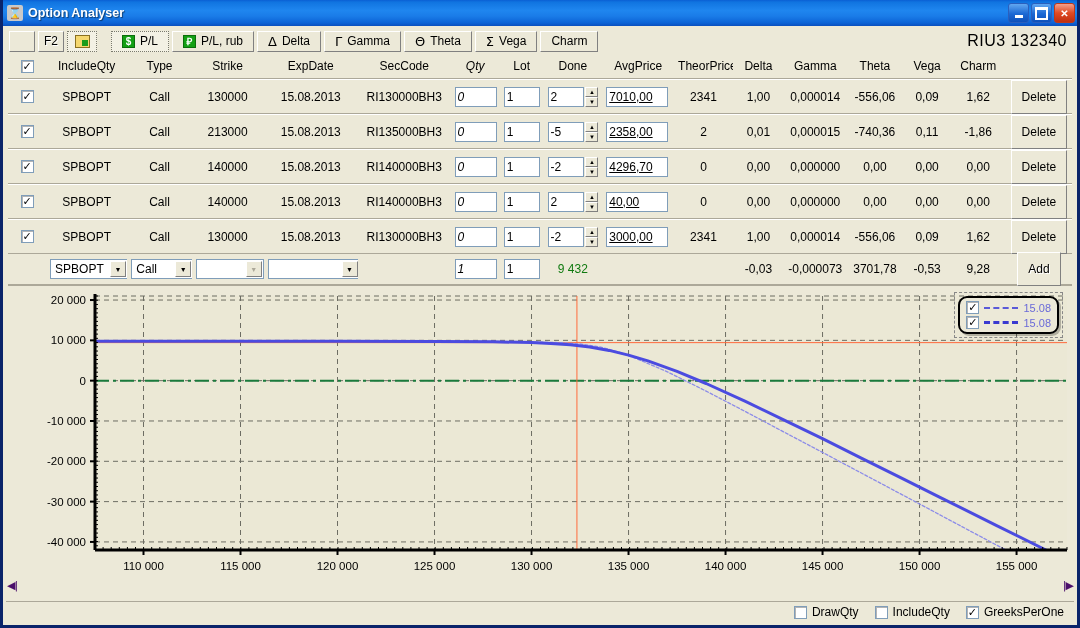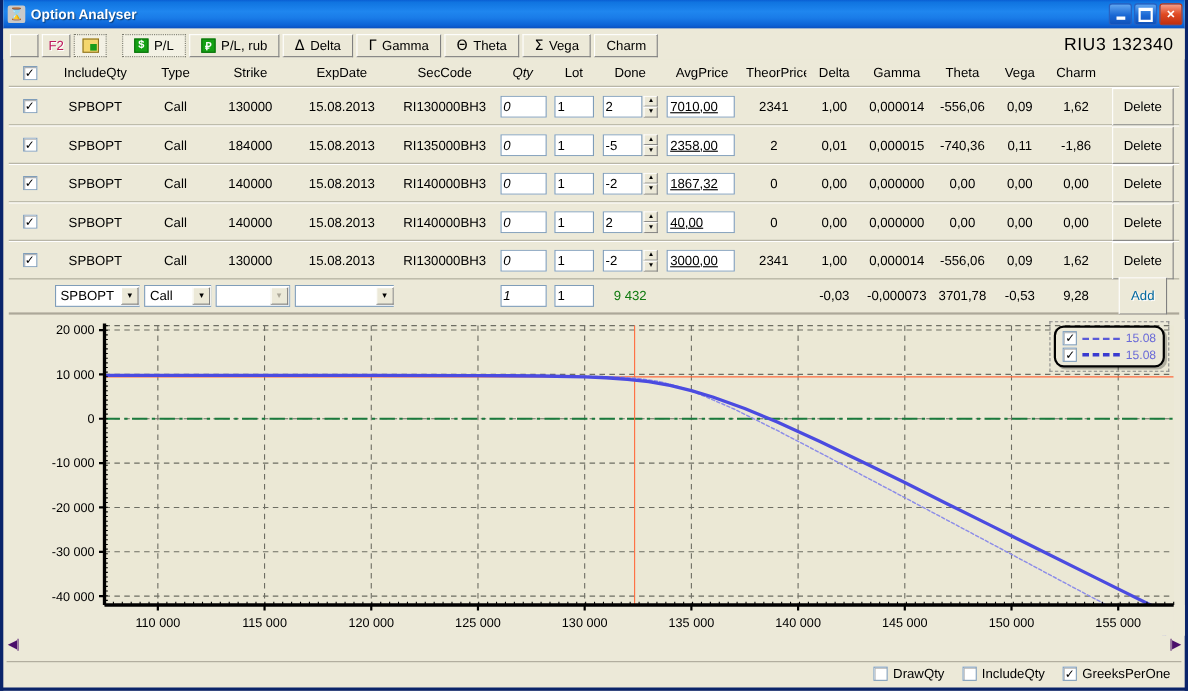--- a/index.html
+++ b/index.html
@@ -40,21 +40,21 @@
     height:26px;display:flex;align-items:center;gap:3px;padding:2px 4px 0 6px;
     background:#ece9d8;
   }
   .tb-btn{
     height:21px;box-sizing:border-box;
     border:1px solid #ffffff;border-right-color:#808080;border-bottom-color:#808080;
     outline:none;background:#ece9d8;
     display:flex;align-items:center;justify-content:center;gap:5px;
     padding:0 10px;font-size:12px;white-space:nowrap;
   }
-  .tb-btn.disabled{color:#be185d;text-shadow:1px 1px 0 #fff;}
+  .tb-btn.disabled{color:#000000;text-shadow:1px 1px 0 #fff;}
   .tb-btn.small{width:26px;padding:0;}
   .tb-btn.icononly{width:30px;padding:0;}
   .tb-btn.sel{border:1px dotted #7a7a6d;background:#f3f1e4;}
   .tbsep{width:8px;}
   .grn{
     width:13px;height:13px;background:#14a014;color:#fff;font-weight:bold;
     font-size:10px;display:flex;align-items:center;justify-content:center;
     border:1px solid #0b6e0b;box-sizing:border-box;
   }
   .folder-ic{
@@ -125,21 +125,21 @@
     background:#ece9d8;display:flex;align-items:center;justify-content:center;
     font-size:6px;line-height:1;box-sizing:border-box;color:#000;
   }
   .btn3d{
     height:21px;padding:16px 10px;box-sizing:border-box;
     border:1px solid #fff;border-right-color:#808080;border-bottom-color:#808080;
     background:#ece9d8;font-size:12px;display:flex;align-items:center;justify-content:center;
     font-family:"Liberation Sans",sans-serif;
     text-align:center;
   }
-  .btn3d.dis{color:#0369a1;text-shadow:1px 1px 0 #fff;}
+  .btn3d.dis{color:#000000;text-shadow:1px 1px 0 #fff;}
   .sel2{
     height:20px;background:#fff;border:1px solid #7f9db9;box-sizing:border-box;
     display:flex;align-items:center;padding-left:4px;font-size:12px;position:relative;
   }
   .sel2 .arrow{
     position:absolute;right:1px;top:1px;width:16px;height:16px;
     border:1px solid #fff;border-right-color:#808080;border-bottom-color:#808080;
     background:#ece9d8;display:flex;align-items:center;justify-content:center;
     font-size:7px;line-height:1;box-sizing:border-box;
   }
@@ -284,21 +284,21 @@
           <div class="btn3d">Delete</div>
         </div>
     </div>
 
     <div class="row">
       <div class="c w-chk">
           <span class="chkbox">✓</span>
         </div>
       <div class="c w-class ctr">SPBOPT</div>
       <div class="c w-type ctr">Call</div>
-      <div class="c w-strike ctr">184000</div>
+      <div class="c w-strike ctr">213000</div>
       <div class="c w-exp ctr">15.08.2013</div>
       <div class="c w-sec ctr">RI135000BH3</div>
       <div class="c w-qty">
           <div class="inp qty">0</div>
         </div>
       <div class="c w-lot">
           <div class="inp lot">1</div>
         </div>
       <div class="c w-done" style="display:flex;align-items:center;">
         <div class="inp done">-5</div>
@@ -337,21 +337,21 @@
           <div class="inp lot">1</div>
         </div>
       <div class="c w-done" style="display:flex;align-items:center;">
         <div class="inp done">-2</div>
         <div class="spin">
             <div>▲</div>
             <div>▼</div>
           </div>
       </div>
       <div class="c w-avg">
-          <div class="inp avg">1867,32</div>
+          <div class="inp avg">4296,70</div>
         </div>
       <div class="c w-theor rgt">0</div>
       <div class="c w-delta rgt">0,00</div>
       <div class="c w-gamma rgt">0,000000</div>
       <div class="c w-theta rgt">0,00</div>
       <div class="c w-vega rgt">0,00</div>
       <div class="c w-charm rgt">0,00</div>
       <div class="c w-act">
           <div class="btn3d">Delete</div>
         </div>

